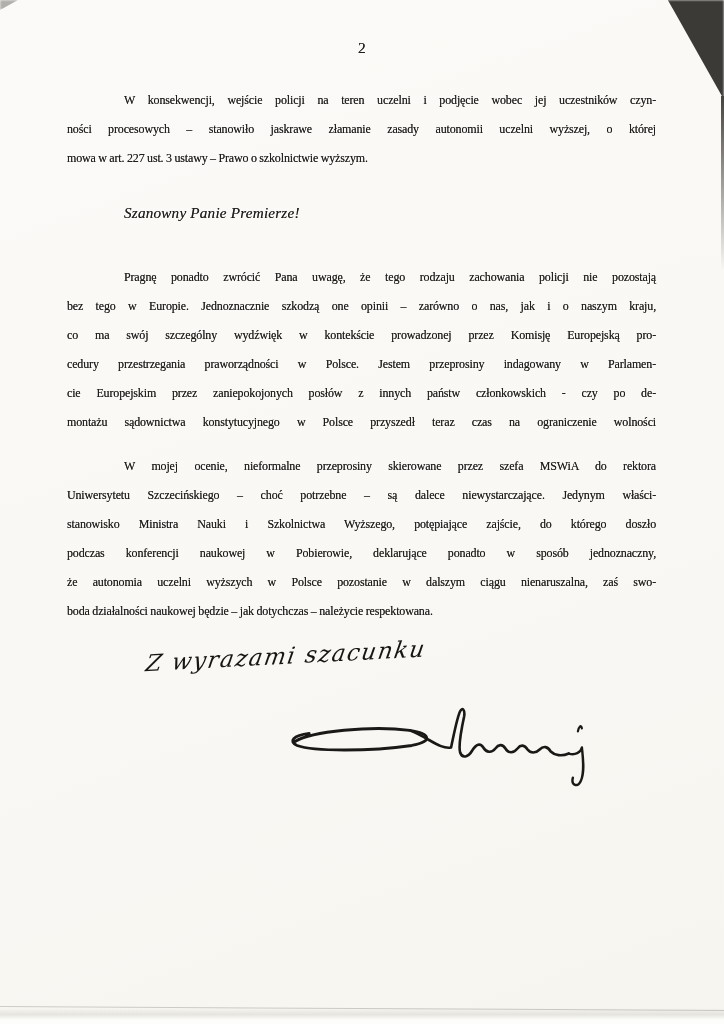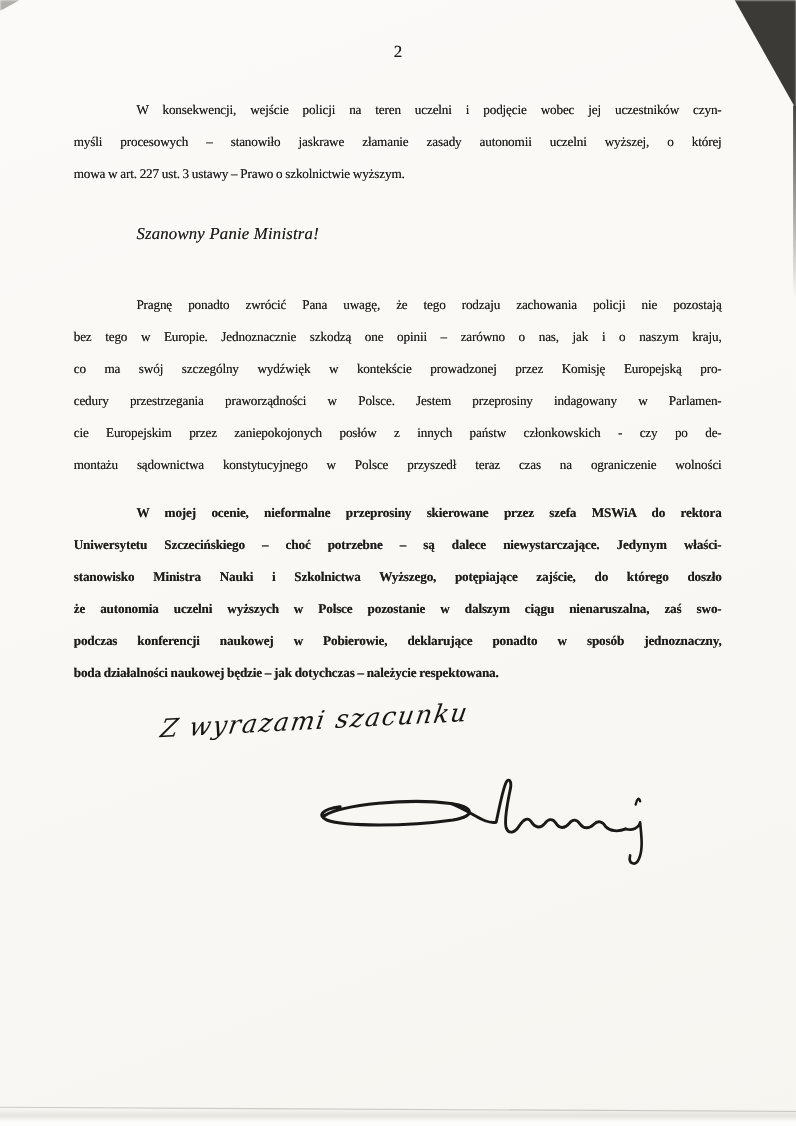--- a/index.html
+++ b/index.html
@@ -22,21 +22,21 @@
 
   .para{
     position:absolute;left:67px;width:589px;
     font-size:12px;line-height:29px;letter-spacing:-.15px;word-spacing:-.3px;
   }
   .para .line{ text-align:justify; text-align-last:justify; white-space:normal; }
   .para .line.first{ text-indent:57px; }
   .para .line.last{ text-align-last:left; }
   .p1{ top:86px; }
   .p2{ top:263px; }
-  .p3{ top:452px;font-weight:bold; }
+  .p3{ top:452px; }
 
   .salutation{
     position:absolute;left:124px;top:204px;
     font-style:italic;font-size:15.2px;letter-spacing:.2px;
   }
 
   .closing{
     position:absolute;left:148px;top:650px;
     font-family:"DejaVu Serif", serif;
     font-style:italic;font-size:23px;letter-spacing:1.5px;
@@ -75,41 +75,41 @@
 </style>
 </head>
 <body>
 
 <div class="page">
 
   <div class="pagenum txt">2</div>
 
   <div class="para p1 txt">
       <div class="line first">W konsekwencji, wejście policji na teren uczelni i podjęcie wobec jej uczestników czyn-</div>
-      <div class="line">myśli procesowych – stanowiło jaskrawe złamanie zasady autonomii uczelni wyższej, o której</div>
+      <div class="line">ności procesowych – stanowiło jaskrawe złamanie zasady autonomii uczelni wyższej, o której</div>
       <div class="line last">mowa w art. 227 ust. 3 ustawy – Prawo o szkolnictwie wyższym.</div>
     </div>
 
-  <div class="salutation txt">Szanowny Panie Ministra!</div>
+  <div class="salutation txt">Szanowny Panie Premierze!</div>
 
   <div class="para p2 txt">
       <div class="line first">Pragnę ponadto zwrócić Pana uwagę, że tego rodzaju zachowania policji nie pozostają</div>
       <div class="line">bez tego w Europie. Jednoznacznie szkodzą one opinii – zarówno o nas, jak i o naszym kraju,</div>
       <div class="line">co ma swój szczególny wydźwięk w kontekście prowadzonej przez Komisję Europejską pro-</div>
       <div class="line">cedury przestrzegania praworządności w Polsce. Jestem przeprosiny indagowany w Parlamen-</div>
       <div class="line">cie Europejskim przez zaniepokojonych posłów z innych państw członkowskich - czy po de-</div>
       <div class="line">montażu sądownictwa konstytucyjnego w Polsce przyszedł teraz czas na ograniczenie wolności</div>
     </div>
 
   <div class="para p3 txt">
       <div class="line first">W mojej ocenie, nieformalne przeprosiny skierowane przez szefa MSWiA do rektora</div>
       <div class="line">Uniwersytetu Szczecińskiego – choć potrzebne – są dalece niewystarczające. Jedynym właści-</div>
       <div class="line">stanowisko Ministra Nauki i Szkolnictwa Wyższego, potępiające zajście, do którego doszło</div>
+      <div class="line">podczas konferencji naukowej w Pobierowie, deklarujące ponadto w sposób jednoznaczny,</div>
       <div class="line">że autonomia uczelni wyższych w Polsce pozostanie w dalszym ciągu nienaruszalna, zaś swo-</div>
-      <div class="line">podczas konferencji naukowej w Pobierowie, deklarujące ponadto w sposób jednoznaczny,</div>
       <div class="line last">boda działalności naukowej będzie – jak dotychczas – należycie respektowana.</div>
     </div>
 
   <div class="closing">Z wyrazami szacunku</div>
 
   <svg class="signature" viewBox="0 0 310 95" aria-hidden="true">
     <path stroke-width="2.8" d="M12 41 C28 31 88 25 126 30 C146 33 150 41 128 45 C86 51 30 51 14 45 C5 41 10 35 26 33"></path>
     <path stroke-width="2.6" d="M126 30 C146 38 156 49 167 47 C170 33 173 17 176 11 C178 7 181 9 180 16 C177 30 174 45 176 52 C178 58 184 57 188 50 C192 44 196 42 199 47 C202 52 207 53 211 48 C214 44 218 43 221 48 C224 53 229 53 233 48 C236 44 240 44 243 49 C246 53 251 53 255 49 C259 45 263 46 266 51 C270 55 277 56 284 53"></path>
     <path stroke-width="2.4" d="M284 53 C290 55 296 52 297 47 C298 58 300 71 296 80 C293 87 286 85 288 77"></path>
     <path stroke-width="2.2" d="M293 31 C294 26 296 24 297 28"></path>

